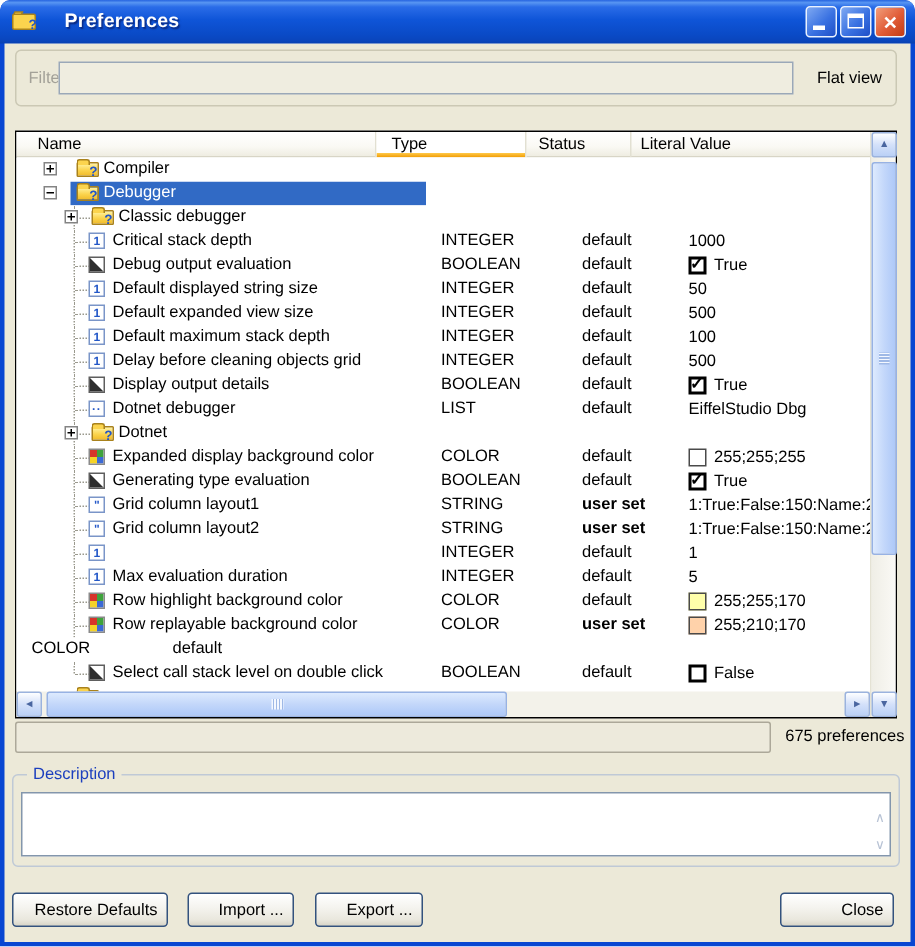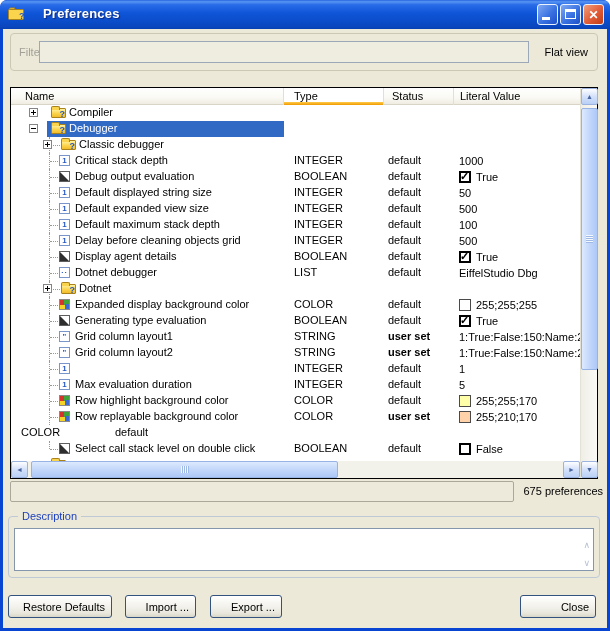--- a/index.html
+++ b/index.html
@@ -34,21 +34,21 @@
     font-size:11px;font-family:inherit;padding:2px 4px;}
   .flatview{position:absolute;right:9px;top:12px;font-size:11px;color:#000;cursor:default;}
   
   .table{position:absolute;left:7px;top:58px;width:588px;height:392px;
     border:1px solid #000;background:#fff;box-sizing:border-box;}
   .thead{position:absolute;left:0;top:0;right:17px;height:17px;display:flex;
     background:linear-gradient(180deg,#FFFFFF 0%,#FAF9F4 60%,#EFEDE2 100%);
     border-bottom:1px solid #D8D5C6;box-sizing:border-box;}
   .th{box-sizing:border-box;height:17px;line-height:16px;font-size:11px;color:#000;
     border-right:1px solid #E2E0D2;overflow:hidden;white-space:nowrap;}
-  .th-name{width:273px;padding-left:14px;}
+  .th-name{width:240px;padding-left:14px;}
   .th-type{width:100px;padding-left:10px;position:relative;background:#FFFFFF;}
   .th-type::after{content:"";position:absolute;left:0;right:0;bottom:0;height:3px;
     background:linear-gradient(180deg,#FFC94A,#F09A00);}
   .th-status{width:70px;padding-left:8px;}
   .th-literal{flex:1;padding-left:6px;border-right:none;}
   .tbody{position:absolute;left:0;top:17px;right:17px;bottom:17px;overflow:hidden;background:#fff;}
   .row{position:relative;height:16px;display:flex;background:#fff;}
   .row.partial{height:5px;overflow:hidden;}
   .cell{box-sizing:border-box;height:16px;line-height:15px;font-size:11px;
     overflow:hidden;white-space:nowrap;color:#000;}
@@ -292,21 +292,21 @@
             <div class="cell c-status">default</div>
             <div class="cell c-literal">
               <span>500</span>
             </div>
           </div>
           <div class="row">
             <div class="cell c-name">
               <i class="vline"></i>
               <i class="hline"></i>
               <span class="picon boolean"></span>
-              <span class="lbl" style="left: 64px;">Display agent details</span>
+              <span class="lbl" style="left: 64px;">Display output details</span>
             </div>
             <div class="cell c-type">BOOLEAN</div>
             <div class="cell c-status">default</div>
             <div class="cell c-literal">
               <span class="cb checked">
                 <i>✓</i>
               </span>
               <span>True</span>
             </div>
           </div>

